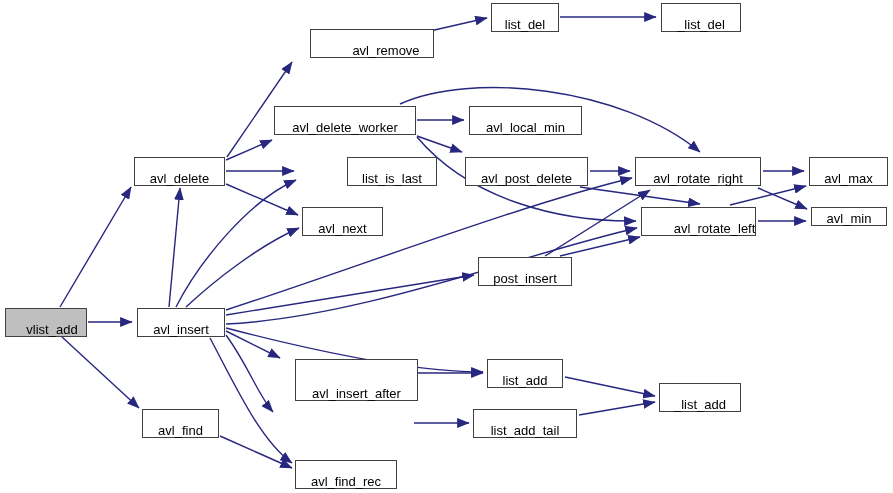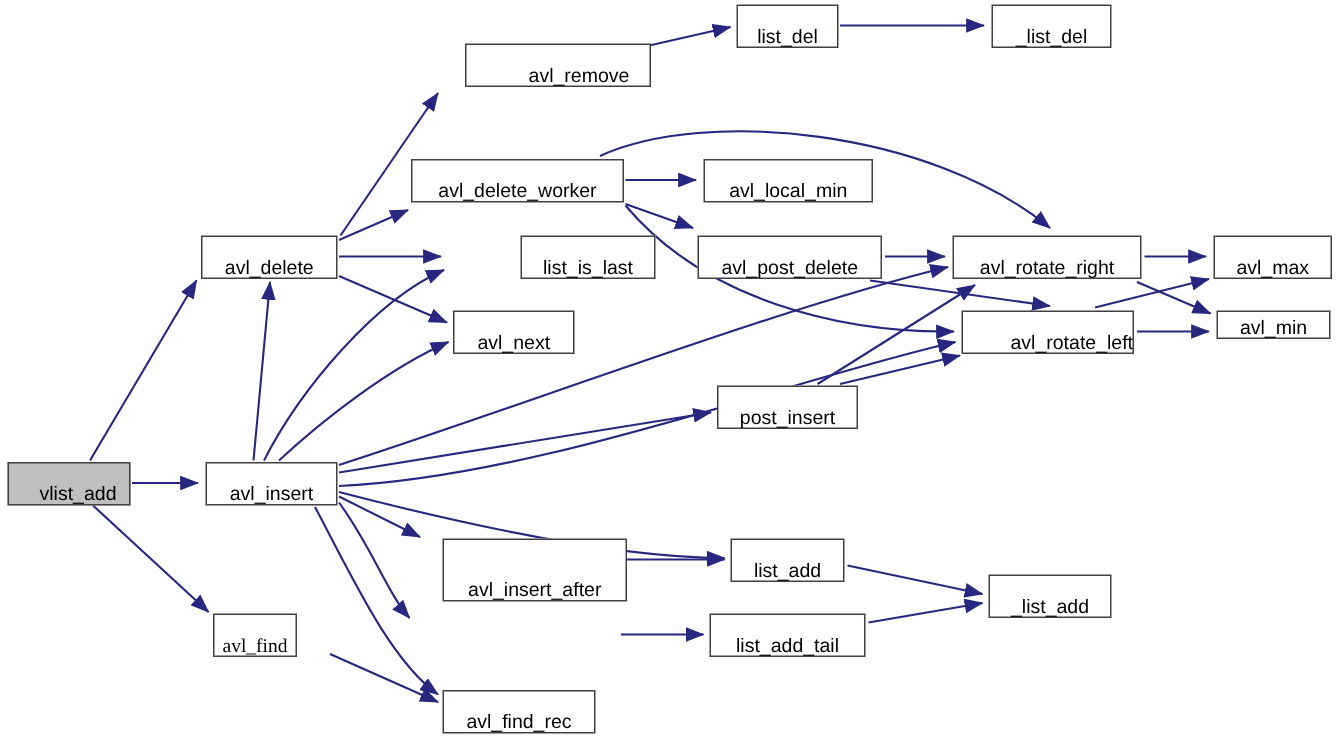--- a/index.html
+++ b/index.html
@@ -107,21 +107,21 @@
   <div id="node-layer">
       <div class="node highlight" style="left: 5px; top: 308px; width: 82px; height: 29px; padding-left: 12px;">
         <span class="node-label">vlist_add</span>
       </div>
       <div class="node" style="left: 137px; top: 308px; width: 88px; height: 29px;">
         <span class="node-label">avl_insert</span>
       </div>
       <div class="node" style="left: 134px; top: 157px; width: 91px; height: 29px;">
         <span class="node-label">avl_delete</span>
       </div>
-      <div class="node" style="left: 142px; top: 409px; width: 56px; height: 29px; font-family: Liberation Serif, serif;">
+      <div class="node" style="left: 142px; top: 409px; width: 77px; height: 29px;">
         <span class="node-label">avl_find</span>
       </div>
       <div class="node" style="left: 310px; top: 29px; width: 124px; height: 29px; padding-left: 28px;">
         <span class="node-label">avl_remove</span>
       </div>
       <div class="node" style="left: 274px; top: 106px; width: 142px; height: 29px;">
         <span class="node-label">avl_delete_worker</span>
       </div>
       <div class="node" style="left: 299px; top: 157px; width: 90px; height: 29px; margin-left: 48px;">
         <span class="node-label">list_is_last</span>

